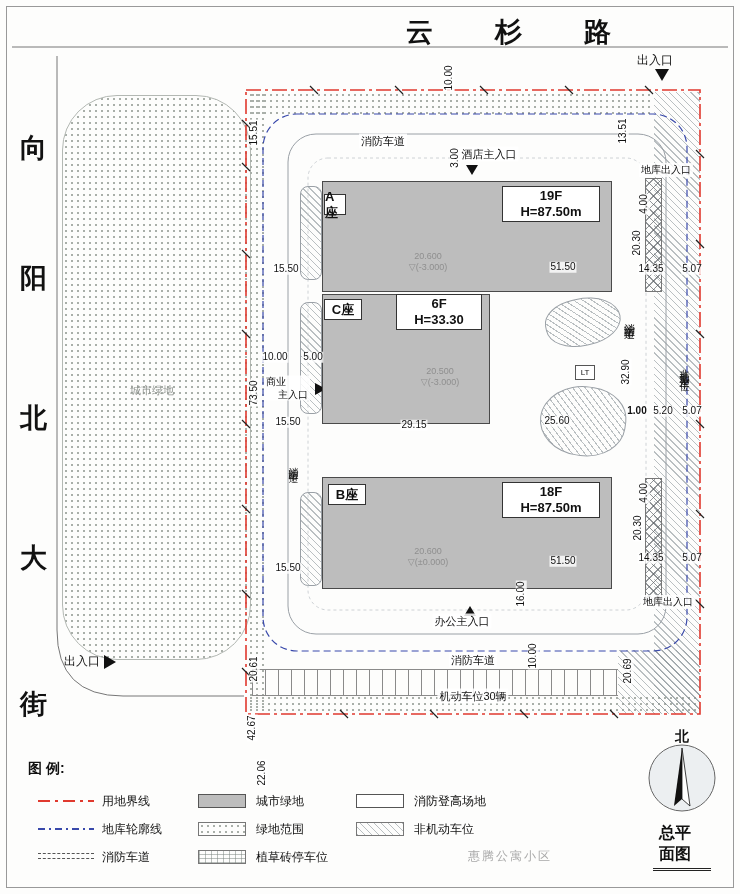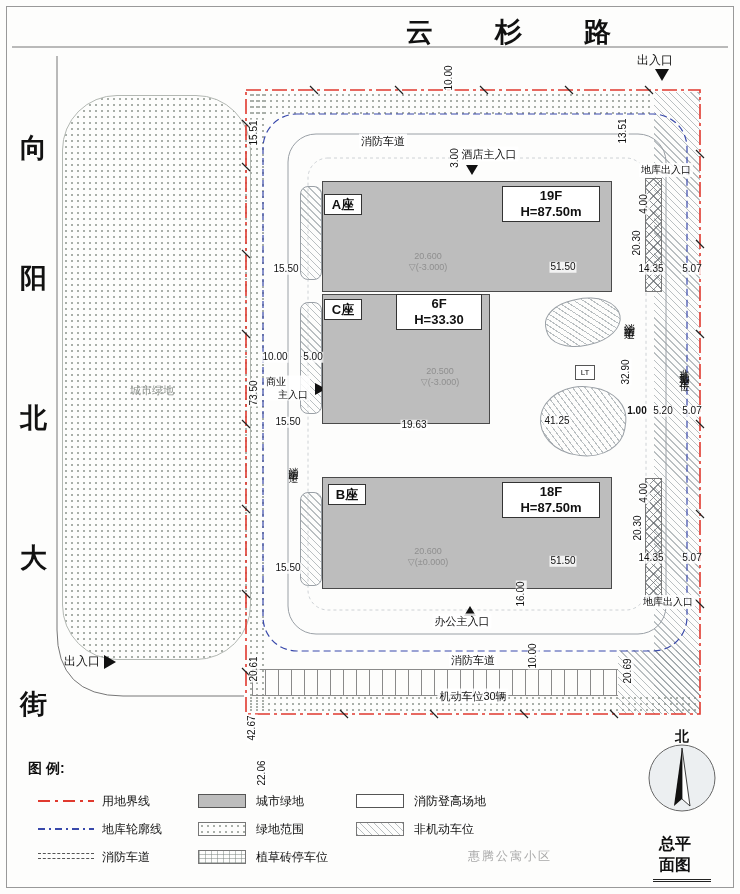--- a/index.html
+++ b/index.html
@@ -23,21 +23,21 @@
   .hatch{background-image:repeating-linear-gradient(45deg,rgba(130,140,145,.55) 0 1px,transparent 1px 5px);}
   .cross{background-image:repeating-linear-gradient(45deg,rgba(90,95,100,.65) 0 1px,transparent 1px 6px),
                           repeating-linear-gradient(-45deg,rgba(90,95,100,.65) 0 1px,transparent 1px 6px);}
   .stalls{background-image:repeating-linear-gradient(90deg,#8a8a8a 0 1px,transparent 1px 13px);
           border-top:1px solid #8a8a8a;border-bottom:1px solid #8a8a8a;}
   .road-top{position:absolute;font-size:27px;font-weight:700;letter-spacing:62px;white-space:nowrap;}
   .street-char{position:absolute;font-size:27px;font-weight:700;}
   .leg-label{position:absolute;font-size:12px;transform:translate(0,-50%);white-space:nowrap;}
   .leg-sw{position:absolute;box-sizing:border-box;}
   .title-block{position:absolute;transform:translate(-50%,-50%);font-size:16px;font-weight:700;
-               border-bottom:3px double #222;padding:0 6px 3px;margin-top:11px;}
+               border-bottom:3px double #222;padding:0 6px 3px;}
   .watermark{position:absolute;transform:translate(-50%,-50%);font-size:12px;color:#a8a8a8;letter-spacing:2px;white-space:nowrap;}
   svg.overlay{position:absolute;left:0;top:0;pointer-events:none;}
 </style>
 </head>
 <body>
 
 <div class="canvas">
   <div class="frame"></div>
 
   <div class="abs dots" style="left:62px;top:95px;width:187px;height:563px;border:1px solid #b3b8b3;border-radius:55px;"></div>
@@ -88,21 +88,21 @@
 
   <div class="abs cross" style="left:645px;top:178px;width:15px;height:112px;border:1px solid #777;"></div>
   <div class="abs cross" style="left:645px;top:478px;width:15px;height:122px;border:1px solid #777;"></div>
 
   <div class="abs stalls" style="left:252px;top:669px;width:366px;height:25px;"></div>
 
   <div class="abs" style="left:575px;top:365px;width:18px;height:13px;border:1px solid #555;background:#fff;font-size:8px;display:flex;align-items:center;justify-content:center;">
     <span>LT</span>
   </div>
 
-  <div class="tag" style="left:324px;top:194px;width:38px;height:21px;font-size:13px;">
+  <div class="tag" style="left:324px;top:194px;width:22px;height:21px;font-size:13px;">
     <span>A座</span>
   </div>
   <div class="tag" style="left:502px;top:186px;width:98px;height:36px;font-size:13px;">
     <span>19F</span>
     <span>H=87.50m</span>
   </div>
   <div class="tag" style="left:324px;top:299px;width:38px;height:21px;font-size:13px;">
     <span>C座</span>
   </div>
   <div class="tag" style="left:396px;top:294px;width:86px;height:36px;font-size:13px;">
@@ -156,22 +156,22 @@
   <span class="dim v" style="left:644px;top:204px;">4.00</span>
   <span class="dim v" style="left:637px;top:243px;">20.30</span>
   <span class="dim" style="left:651px;top:269px;">14.35</span>
   <span class="dim" style="left:692px;top:269px;">5.07</span>
   <span class="dim" style="left:286px;top:269px;">15.50</span>
   <span class="dim" style="left:563px;top:267px;">51.50</span>
   <span class="dim" style="left:275px;top:357px;">10.00</span>
   <span class="dim" style="left:313px;top:357px;">5.00</span>
   <span class="dim v" style="left:254px;top:393px;">73.50</span>
   <span class="dim" style="left:288px;top:422px;">15.50</span>
-  <span class="dim" style="left:414px;top:425px;">19.63</span>
-  <span class="dim" style="left:557px;top:421px;">41.25</span>
+  <span class="dim" style="left:414px;top:425px;">29.15</span>
+  <span class="dim" style="left:557px;top:421px;">25.60</span>
   <span class="dim v" style="left:626px;top:372px;">32.90</span>
   <span class="dim" style="left:637px;top:411px;font-weight:bold;">1.00</span>
   <span class="dim" style="left:663px;top:411px;">5.20</span>
   <span class="dim" style="left:692px;top:411px;">5.07</span>
   <span class="dim v" style="left:644px;top:493px;">4.00</span>
   <span class="dim v" style="left:638px;top:528px;">20.30</span>
   <span class="dim" style="left:651px;top:558px;">14.35</span>
   <span class="dim" style="left:692px;top:558px;">5.07</span>
   <span class="dim" style="left:288px;top:568px;">15.50</span>
   <span class="dim" style="left:563px;top:561px;">51.50</span>

